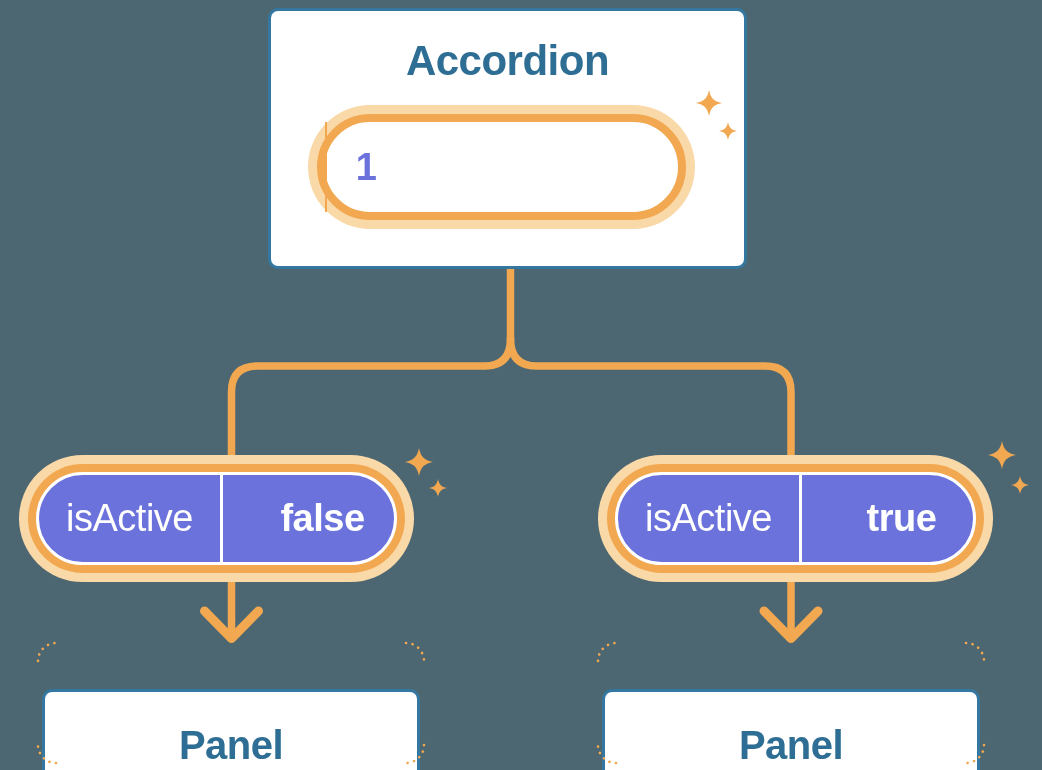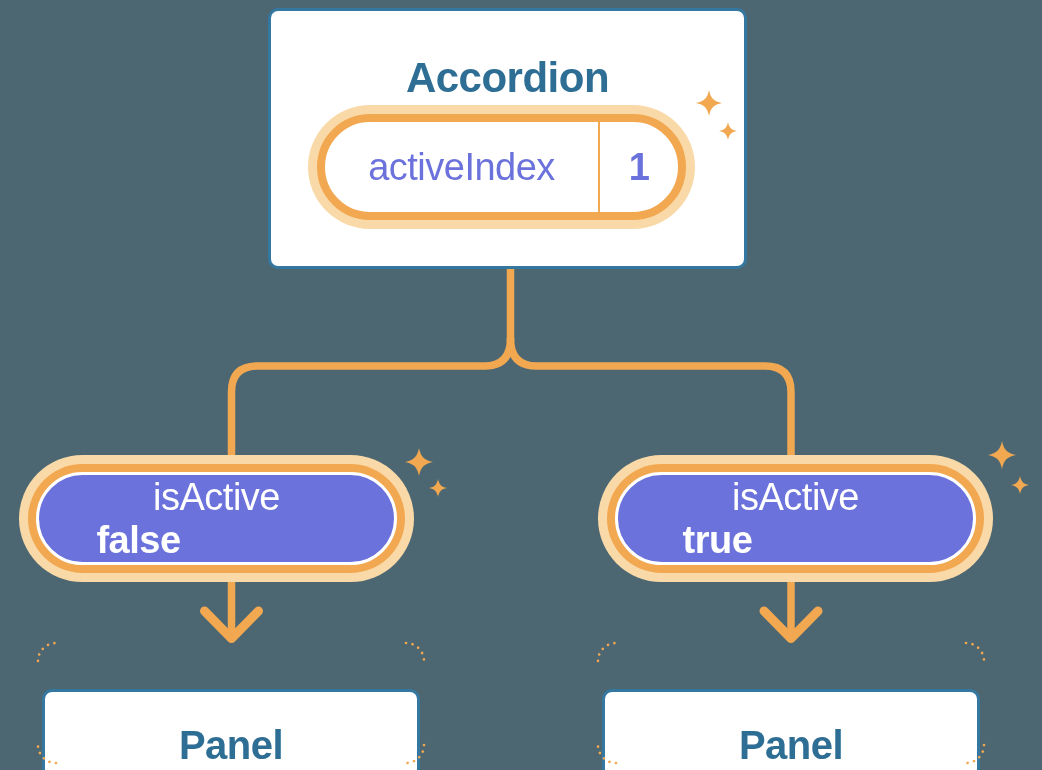--- a/index.html
+++ b/index.html
@@ -19,42 +19,41 @@
   .arrowhead{stroke:#F2A851;stroke-width:9;fill:none;stroke-linecap:round;stroke-linejoin:round;}
   .sparkle{fill:#F2A851;stroke:none;}
   .corner-dots{stroke:#F2A851;stroke-width:2.6;fill:none;stroke-linecap:round;stroke-dasharray:0.1 6.5;}
 
   .card{
     position:absolute;left:268px;top:8px;width:479px;height:261px;
     box-sizing:border-box;background:#FFFFFF;
     border:3px solid #3478A2;border-radius:10px;z-index:2;
   }
   .card-title{
-    margin-top:43px;text-align:center;
+    margin-top:26px;text-align:center;
     font-size:42px;font-weight:600;color:#2E6E94;letter-spacing:-0.5px;
   }
 
   .pill{
     position:absolute;box-sizing:border-box;display:flex;align-items:stretch;
     border-radius:999px;z-index:3;
   }
   .pill-state{
     left:317px;top:114px;width:369px;height:106px;
     background:#FFFFFF;border:8px solid #F2A851;
     box-shadow:0 0 0 9px #FAD9A8;
   }
   .pill-state .pill-label,.pill-state .pill-value{color:#6B72DB;}
   .pill-state .pill-divider{width:2px;background:#F2A851;}
   .pill-state .pill-value{width:78px;}
 
   .pill-prop{
     top:472px;width:361px;height:93px;
     background:#6B72DB;border:3px solid #FFFFFF;
     box-shadow:0 0 0 8px #F2A851,0 0 0 17px #FAD9A8;
-    flex-direction:column;
   }
   .pill-prop-left{left:36px;}
   .pill-prop-right{left:615px;}
   .pill-prop .pill-label,.pill-prop .pill-value{color:#FFFFFF;}
   .pill-prop .pill-divider{width:3px;background:#FFFFFF;}
   .pill-prop .pill-value{width:143px;margin-left:28px;}
 
   .pill-label{
     flex:1;display:flex;align-items:center;justify-content:center;
     font-size:38px;font-weight:400;letter-spacing:-0.5px;
@@ -85,21 +84,20 @@
     <path class="connector" d="M510.5 339 Q510.5 366 536.5 366 L765 366 Q791 366 791 392 L791 634"></path>
     <path class="arrowhead" d="M204.5 611 L231.5 638.5 L258.5 611"></path>
     <path class="arrowhead" d="M764 611 L791 638.5 L818 611"></path>
   </svg>
 
   <div class="card">
     <div class="card-title">Accordion</div>
   </div>
 
   <div class="pill pill-state">
-    <div class="pill-label">activeIndex</div>
     <div class="pill-divider"></div>
     <div class="pill-value">1</div>
   </div>
 
   <div class="pill pill-prop pill-prop-left">
     <div class="pill-label">isActive</div>
     <div class="pill-divider"></div>
     <div class="pill-value">false</div>
   </div>
 

